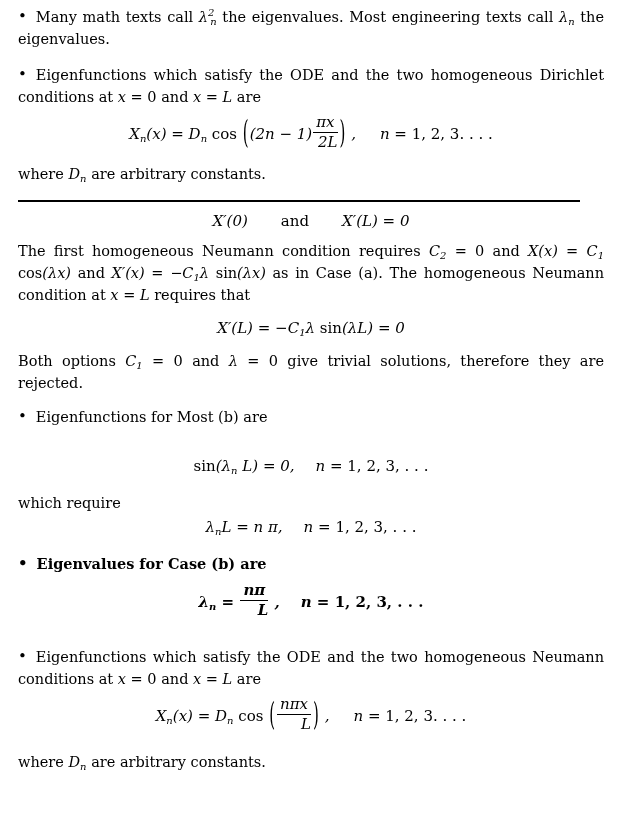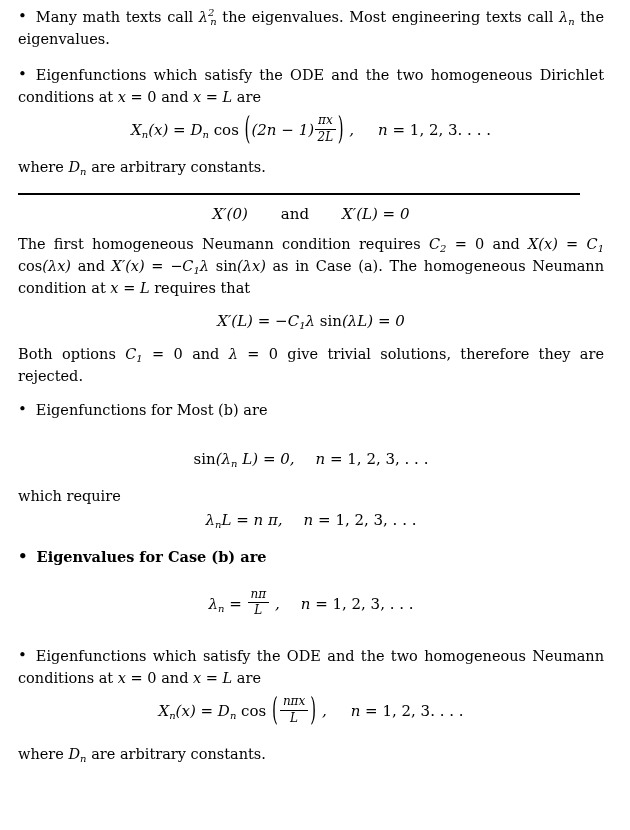--- a/index.html
+++ b/index.html
@@ -40,22 +40,22 @@
     text-align:center;
     font-size:15px;
     line-height:22px;
     white-space:nowrap;
   }
   .gap { display:inline-block; }
   .frac {
     display:inline-block;
     vertical-align:middle;
     position:relative; top:-2px;
-    text-align:center;
-    font-size:12px;
+    text-align:right;
+    font-size:15px;
     line-height:1.15;
     font-style:italic;
     margin:0 1px;
   }
   .frac .num { display:block; border-bottom:1.2px solid #000; padding:0 3px 1px; }
   .frac .den { display:block; padding-top:1px; }
   .big {
     display:inline-block;
     transform:scaleY(2.05);
     vertical-align:middle;
@@ -77,21 +77,21 @@
   .m-p4   { margin-top:12px; }
   .m-eqB  { margin-top:8px; }
   .m-p5   { margin-top:8px; }
   .m-eqC  { margin-top:11px; }
   .m-p6   { margin-top:11px; }
   .m-p7   { margin-top:12px; }
   .m-eqD  { margin-top:27px; }
   .m-p8   { margin-top:15px; }
   .m-eqE  { margin-top:2px; }
   .m-p9   { margin-top:15px;font-weight:bold; }
-  .m-eqF  { margin-top:22px; }
+  .m-eqF  { margin-top:9px;font-weight:bold; }
   .m-p10  { margin-top:25px; }
   .m-eqG  { margin-top:8px; }
   .m-p11  { margin-top:15px; }
   .m-hr2  { margin-top:15px; }
   .m-p12  { margin-top:11px; }
   .m-eqH  { margin-top:1px; }
 </style>
 </head>
 <body>
 

